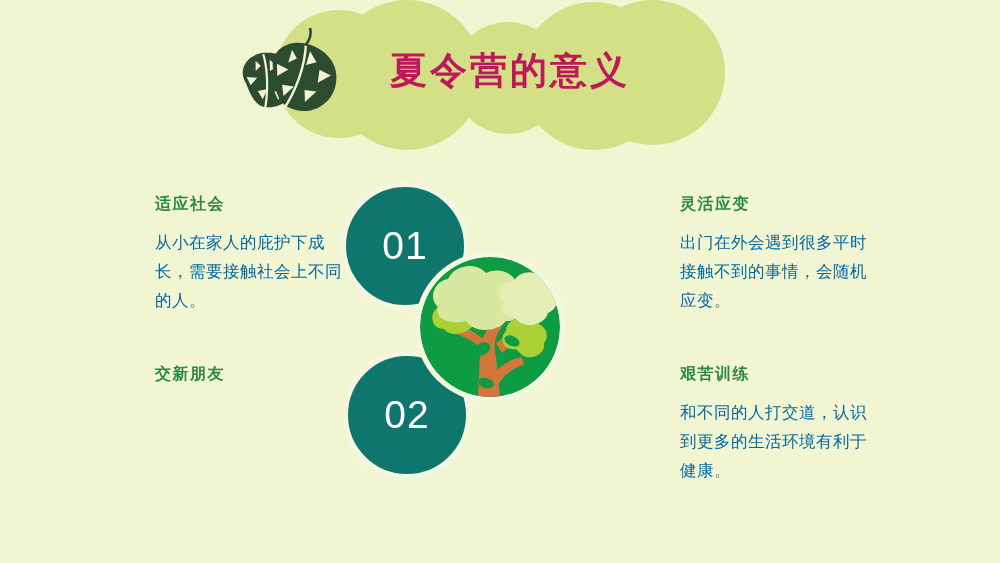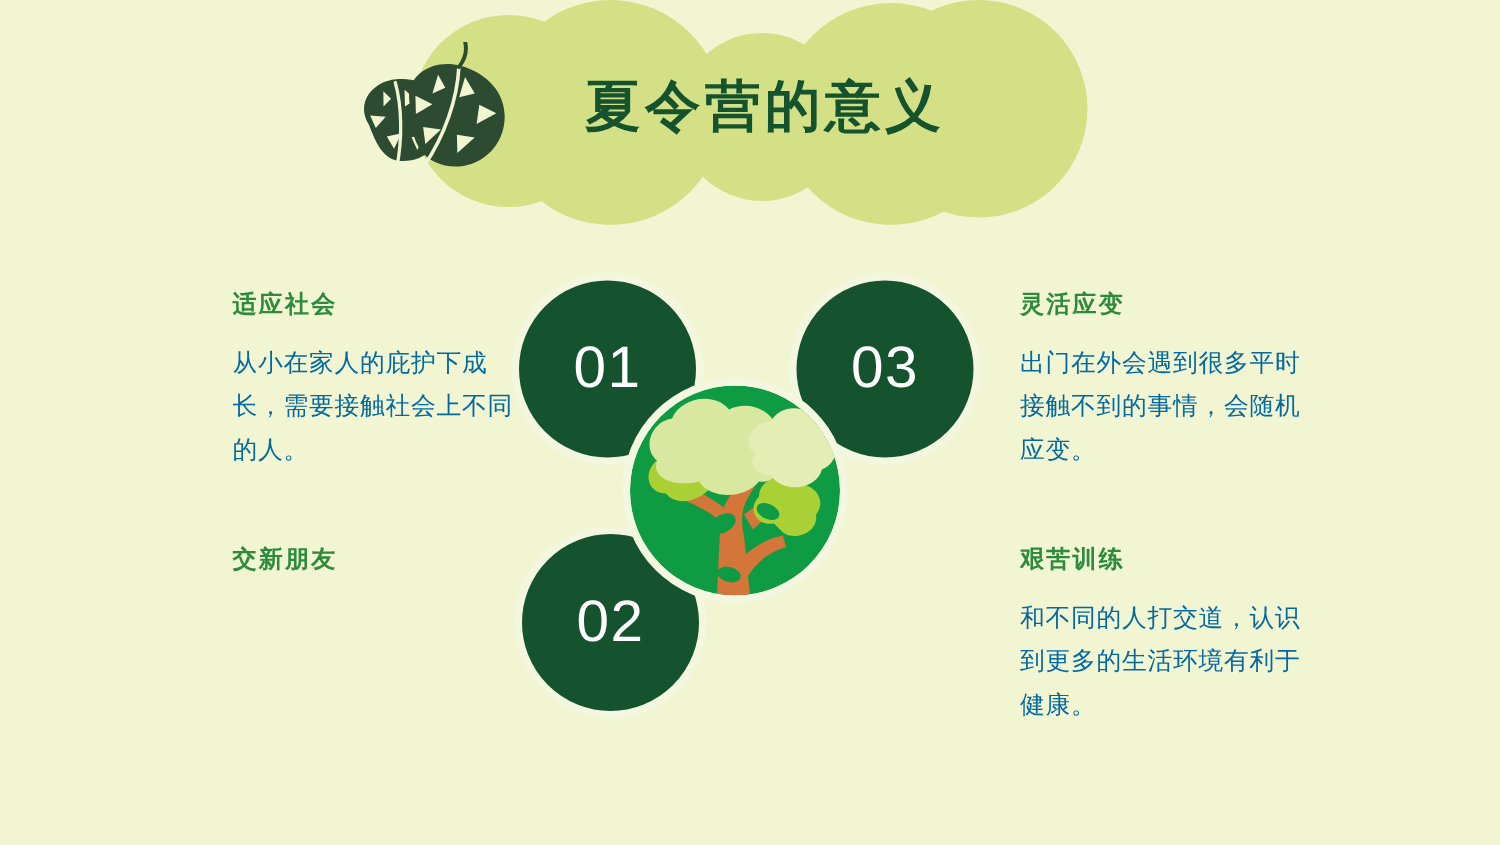--- a/index.html
+++ b/index.html
@@ -46,39 +46,39 @@
   
   #title-text {
     position: absolute;
     left: 360px;
     top: 48px;
     width: 300px;
     text-align: center;
     font-size: 37px;
     font-weight: bold;
     letter-spacing: 3px;
-    color: #14532d;
+    color: #be185d;
     line-height: 46px;
     white-space: nowrap;
   }
 
   
   #diagram {
     position: absolute;
     left: 335px;
     top: 178px;
     width: 330px;
     height: 312px;
   }
   .num-circle {
     position: absolute;
     width: 128px;
     height: 128px;
     border-radius: 50%;
-    background: #14532d;
+    background: #0f766e;
     border: 5px solid #F4F7E0;
     box-sizing: border-box;
     color: #FFFFFF;
     font-size: 39px;
     font-weight: 300;
     display: flex;
     align-items: center;
     justify-content: center;
     letter-spacing: 1px;
   }
@@ -169,21 +169,20 @@
         <path d="M41 5 C44 0, 46 -6, 42 -14" stroke="#2C4B31" stroke-width="2.6" fill="none" stroke-linecap="round"></path>
       </g>
     </svg>
   </div>
 
   <div id="title-text">夏令营的意义</div>
 
   <div id="diagram">
     <div class="num-circle" id="circle-01">01</div>
     <div class="num-circle" id="circle-02">02</div>
-    <div class="num-circle" id="circle-03">03</div>
 
     <div id="tree-medallion">
       <svg width="140" height="140" viewBox="0 0 140 140" xmlns="http://www.w3.org/2000/svg">
         <defs>
           <clipPath id="treeclip">
               <circle cx="70" cy="70" r="70"></circle>
             </clipPath>
         </defs>
         <g clip-path="url(#treeclip)">
           <rect x="0" y="0" width="140" height="140" fill="#0F9A44"></rect>

